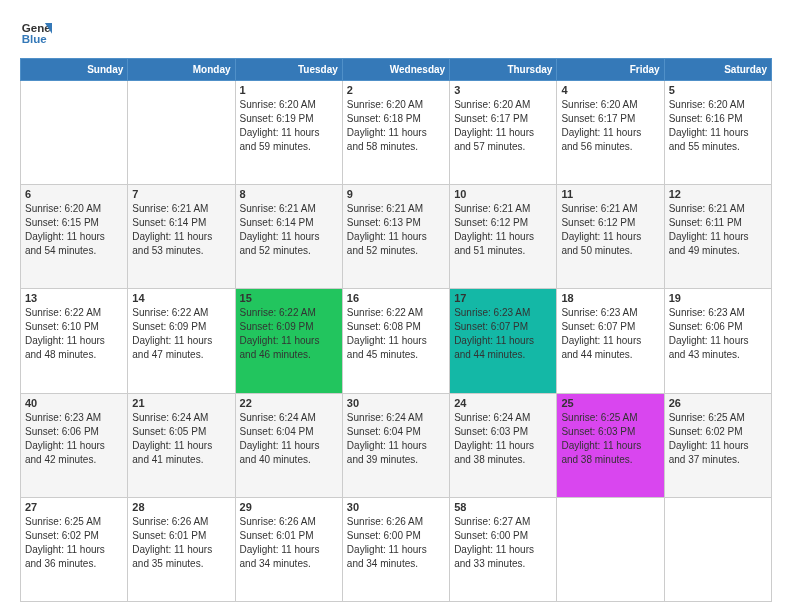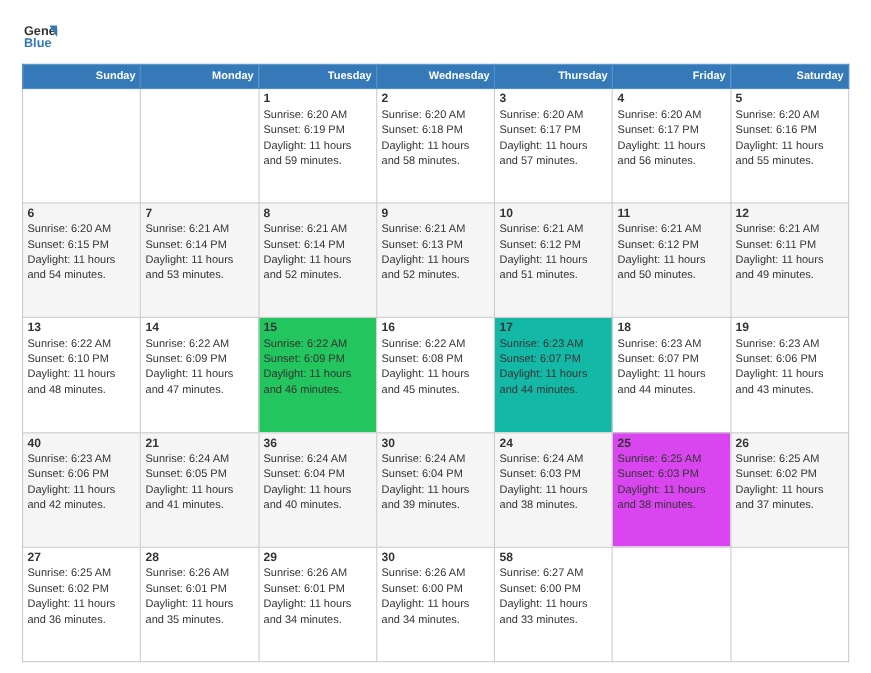--- a/index.html
+++ b/index.html
@@ -273,21 +273,21 @@
 and 42 minutes.</div>
           </td>
           <td style="background: rgb(245, 245, 245);">
             <span class="day-num">21</span>
             <div class="day-info" style="white-space: pre-line;">Sunrise: 6:24 AM
 Sunset: 6:05 PM
 Daylight: 11 hours
 and 41 minutes.</div>
           </td>
           <td style="background: rgb(245, 245, 245);">
-            <span class="day-num">36</span>
+            <span class="day-num">22</span>
             <div class="day-info" style="white-space: pre-line;">Sunrise: 6:24 AM
 Sunset: 6:04 PM
 Daylight: 11 hours
 and 40 minutes.</div>
           </td>
           <td style="background: rgb(245, 245, 245);">
             <span class="day-num">30</span>
             <div class="day-info" style="white-space: pre-line;">Sunrise: 6:24 AM
 Sunset: 6:04 PM
 Daylight: 11 hours

